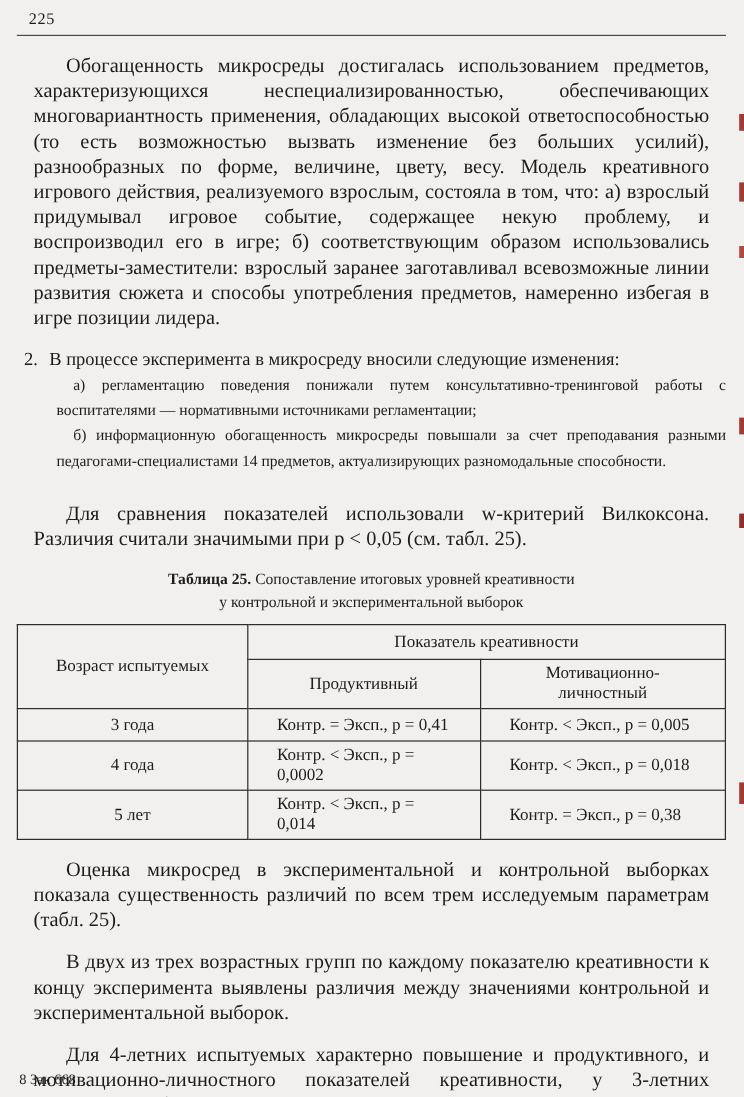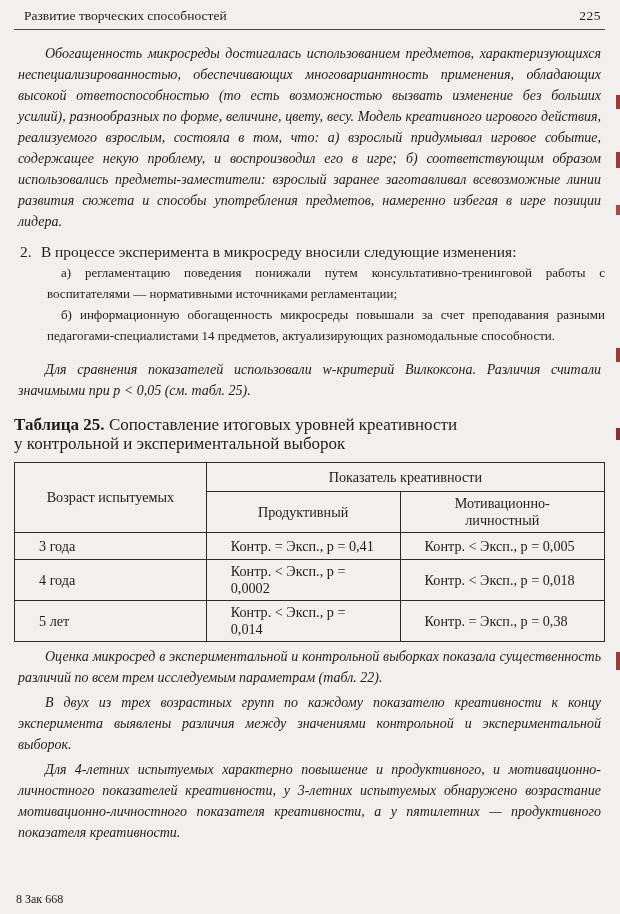--- a/index.html
+++ b/index.html
@@ -25,26 +25,25 @@
     justify-content: space-between;
     align-items: baseline;
     font-size: 13.5px;
     padding: 2px 4px 5px 10px;
     border-bottom: 1px solid #4a4a4a;
   }
   .runhead .pageno { letter-spacing: 0.5px; }
   
   .bodytext { margin-top: 13px; }
   p.para {
-    margin: 4px;
+    margin: 14px;
     text-align: justify;
-    font-size: 14px;
+    font-size: 17px;
     line-height: 21px;
     text-indent: 27px;
-    font-style: italic;
   }
   p.para + p.para { margin-top: 0; }
   .gap-sm { height: 9px; }
   
   .numitem {
     display: flex;
     margin-top: 9px;
     font-size: 15.4px;
     line-height: 21px;
   }
@@ -57,21 +56,22 @@
   .subitem {
     margin: 0 0 0 33px;
     text-align: justify;
     font-size: 13px;
     line-height: 21px;
     text-indent: 14px;
   }
   
   .tcaption {
     margin-top: 14px;
-    font-size: 17px;
+    text-align: center;
+    font-size: 13px;
     line-height: 19px;
   }
   .tcaption .cap-label { font-weight: bold; }
   
   table.cmp {
     width: 100%;
     margin-top: 9px;
     border-collapse: collapse;
     font-size: 14.2px;
   }
@@ -91,21 +91,21 @@
     height: 29px;
     text-align: center;
     vertical-align: middle;
   }
   th.sub-head {
     height: 33px;
     text-align: center;
     vertical-align: middle;
   }
   td.age-cell {
-    text-align: left;
+    text-align: center;
     height: 27px;
     vertical-align: middle;
     margin-left: 42px;
   }
   td.val-cell {
     text-align: left;
     height: 27px;
     vertical-align: middle;
   }
   .after-table { margin-top: 19px; }
@@ -129,21 +129,20 @@
   .m4 { top: 348px; height: 14px; }
   .m5 { top: 428px; height: 12px; background: #8d2f2c; }
   .m6 { top: 652px; height: 18px; }
 </style>
 </head>
 <body>
 
 <div class="page">
 
   <div class="runhead">
-    <span>Развитие творческих способностей</span>
     <span class="pageno">225</span>
   </div>
 
   <div class="bodytext">
 
     <p class="para">Обогащенность микросреды достигалась использованием предметов, характеризующихся неспециализированностью, обеспечивающих многовариантность применения, обладающих высокой ответоспособностью (то есть возможностью вызвать изменение без больших усилий), разнообразных по форме, величине, цвету, весу. Модель креативного игрового действия, реализуемого взрослым, состояла в том, что: а) взрослый придумывал игровое событие, содержащее некую проблему, и воспроизводил его в игре; б) соответствующим образом использовались предметы-заместители: взрослый заранее заготавливал всевозможные линии развития сюжета и способы употребления предметов, намеренно избегая в игре позиции лидера.</p>
 
     <div class="numitem">
       <span class="num">2.</span>
       <span class="itext">В процессе эксперимента в микросреду вносили следующие изменения:</span>
@@ -182,21 +181,21 @@
           <td class="val-cell">Контр. &lt; Эксп., p = 0,018</td>
         </tr>
         <tr>
           <td class="age-cell">5 лет</td>
           <td class="val-cell">Контр. &lt; Эксп., p = 0,014</td>
           <td class="val-cell">Контр. = Эксп., p = 0,38</td>
         </tr>
       </tbody>
     </table>
 
-    <p class="para after-table">Оценка микросред в экспериментальной и контрольной выборках показала существенность различий по всем трем исследуемым параметрам (табл. 22).</p>
+    <p class="para after-table">Оценка микросред в экспериментальной и контрольной выборках показала существенность различий по всем трем исследуемым параметрам (табл. 25).</p>
     <p class="para">В двух из трех возрастных групп по каждому показателю креативности к концу эксперимента выявлены различия между значениями контрольной и экспериментальной выборок.</p>
     <p class="para">Для 4-летних испытуемых характерно повышение и продуктивного, и мотивационно-личностного показателей креативности, у 3-летних испытуемых обнаружено возрастание мотивационно-личностного показателя креативности, а у пятилетних — продуктивного показателя креативности.</p>
 
   </div>
 
   <div class="footer">8 Зак 668</div>
 
   <div class="edge-mark m1"></div>
   <div class="edge-mark m2"></div>
   <div class="edge-mark m3"></div>

